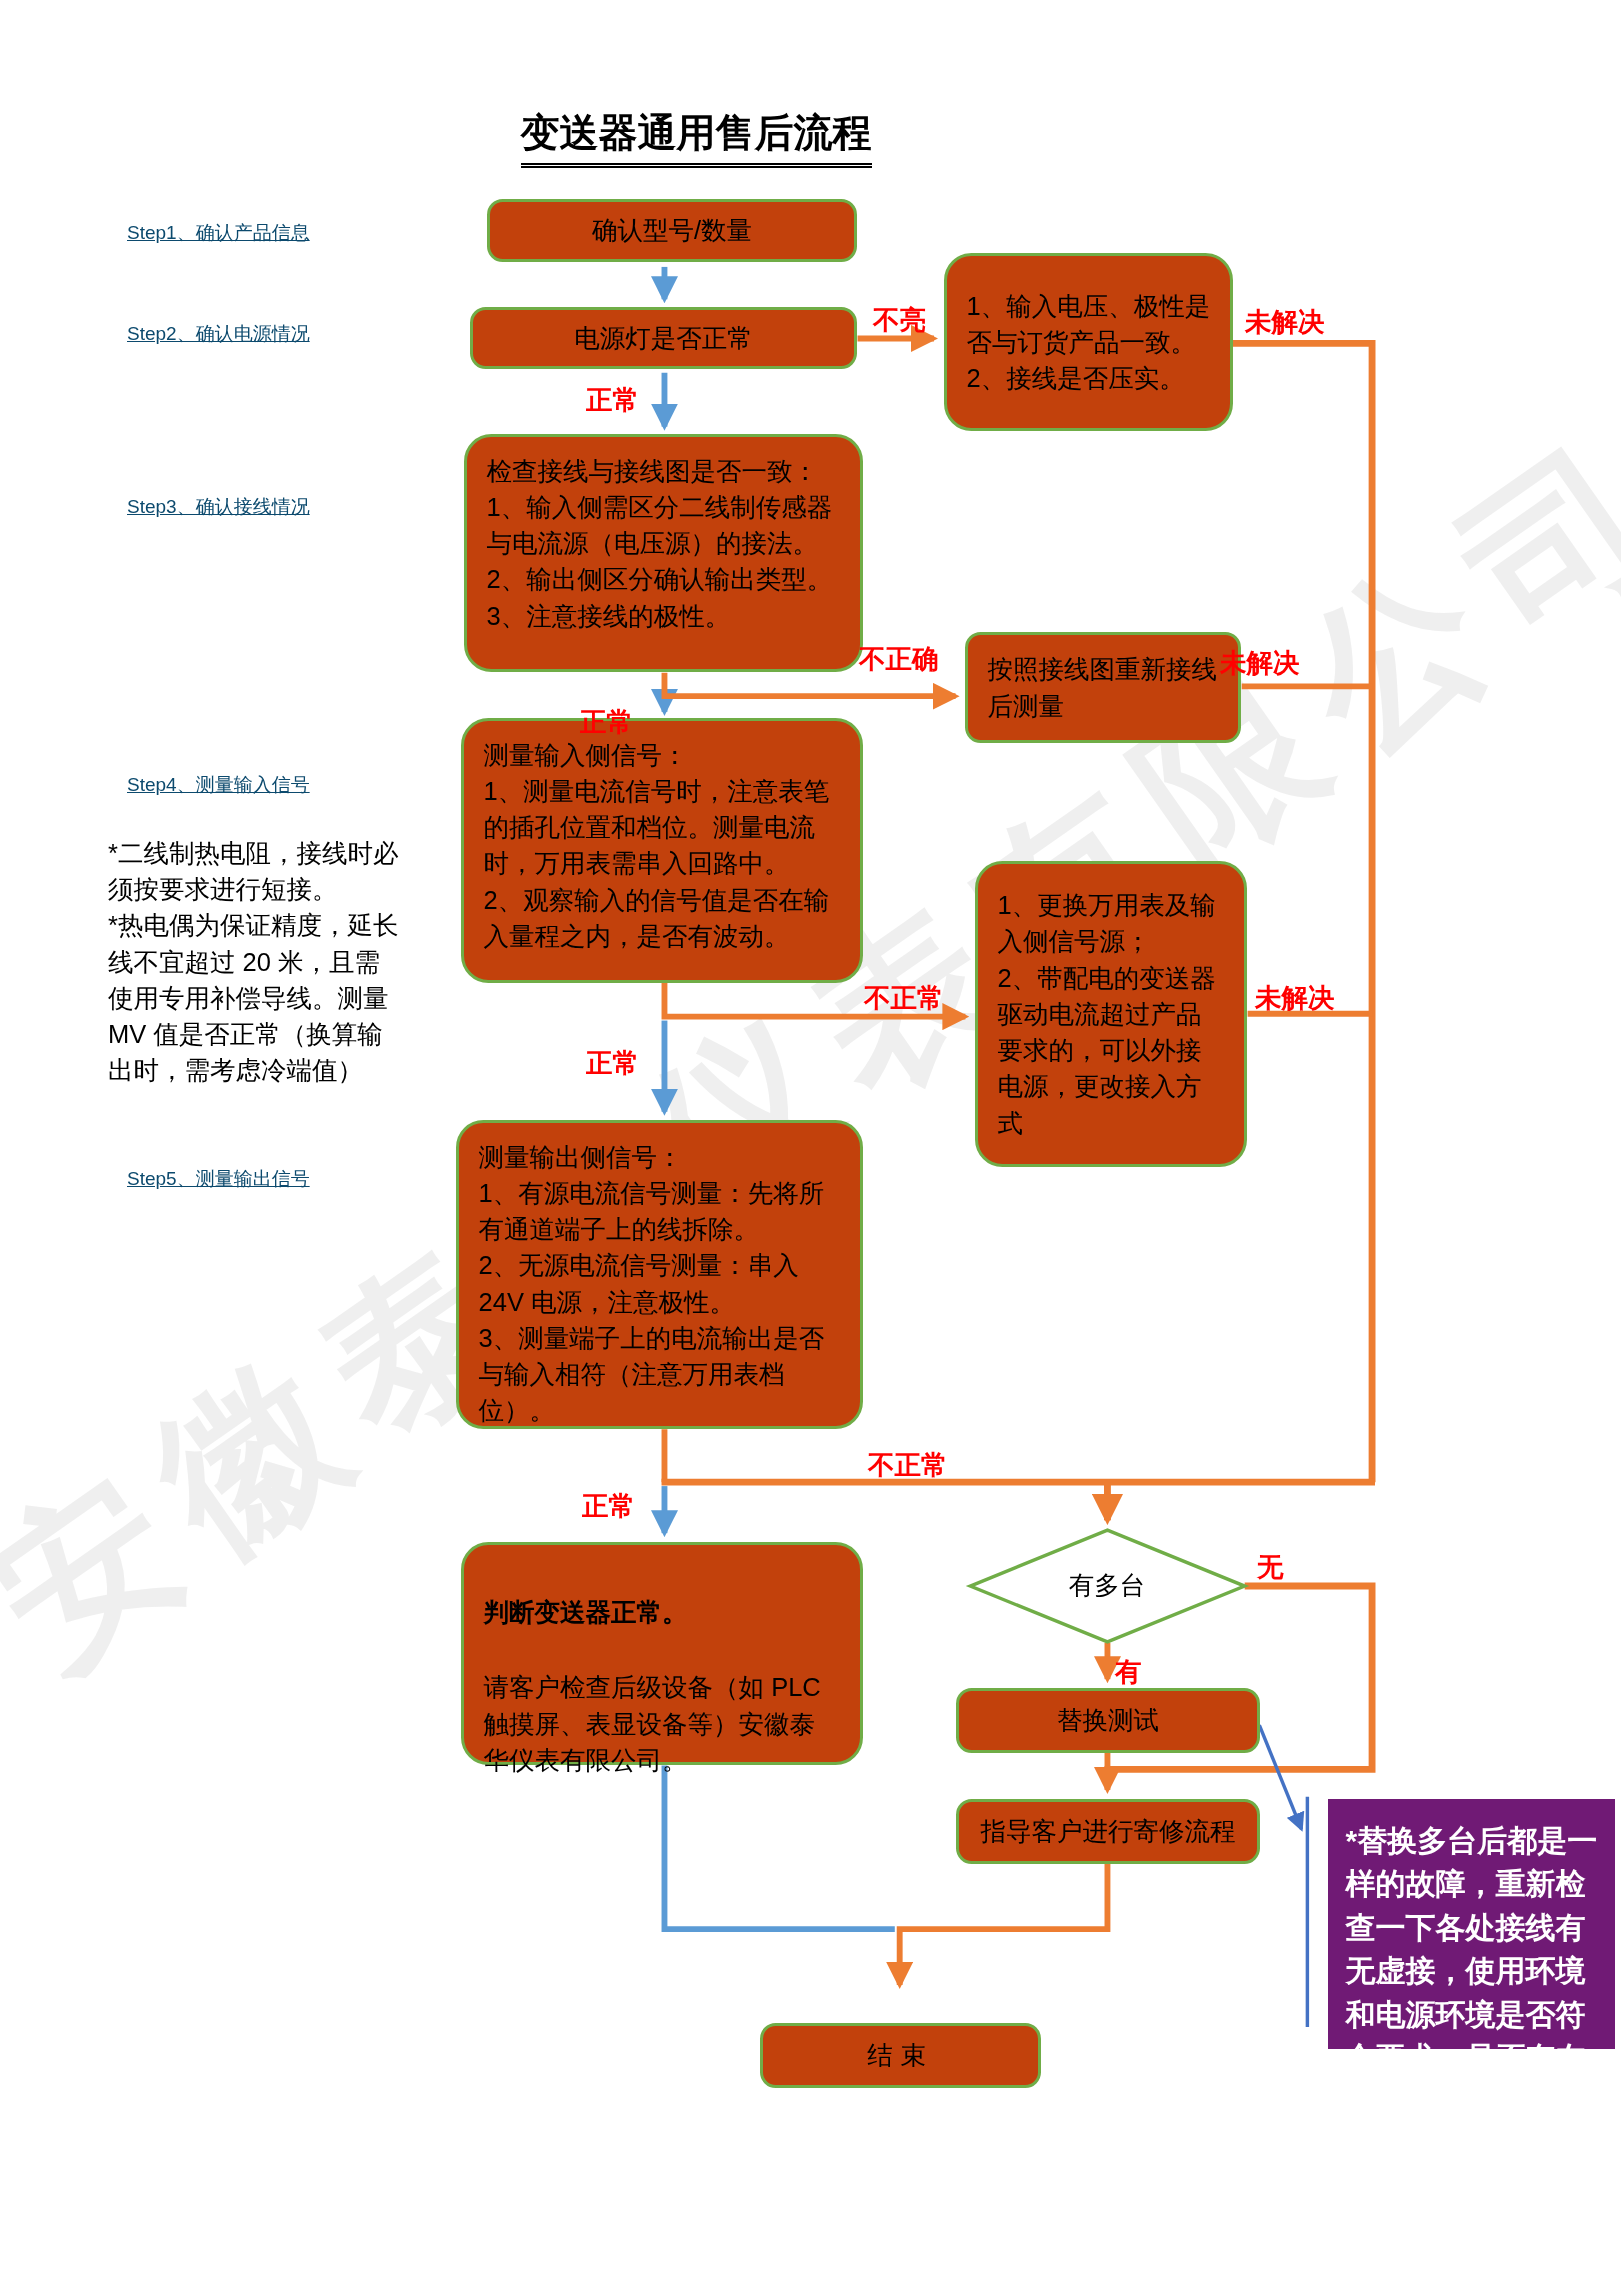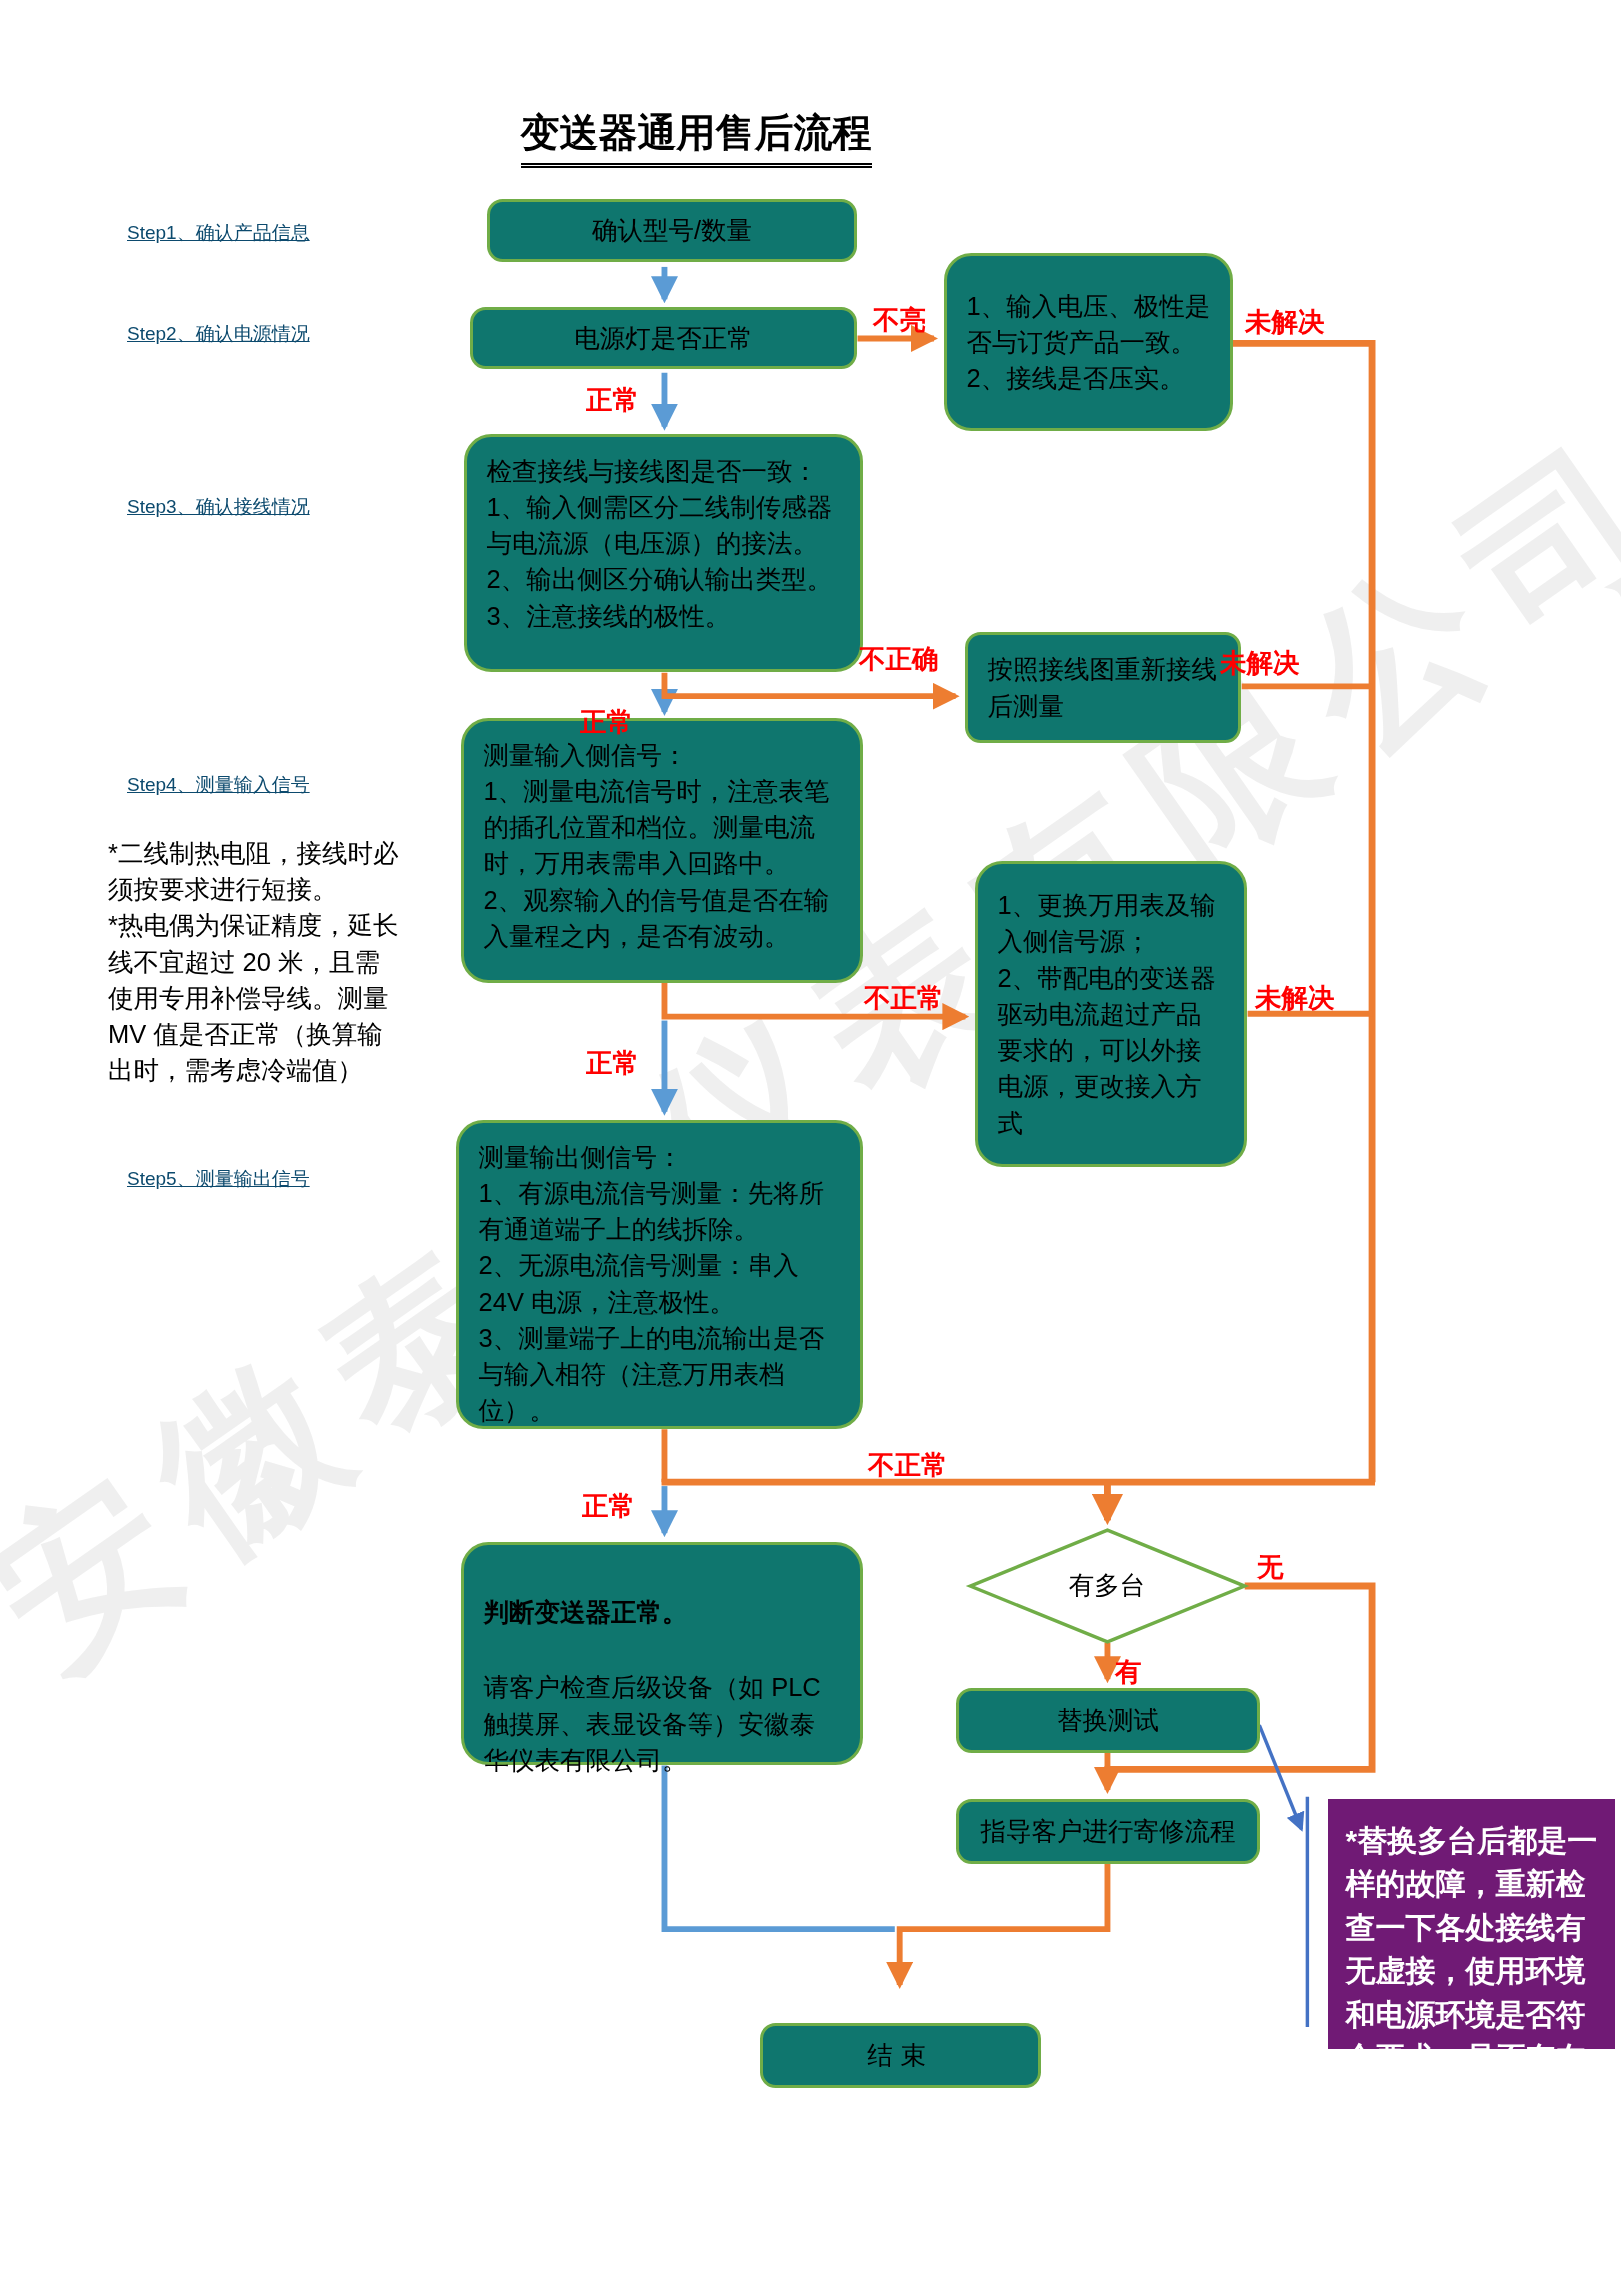--- a/index.html
+++ b/index.html
@@ -15,21 +15,21 @@
   .title-wrap{position:absolute;left:353px;top:106px;width:686px;text-align:center;z-index:3;}
   .title-wrap span{display:inline-block;font-size:39px;font-weight:bold;color:#000;
                    border-bottom:5.9px double #000;padding-bottom:3px;}
   
   .step-label{position:absolute;left:127px;width:304px;z-index:3;color:#0c4a6e;font-weight:normal;
               font-size:19px;text-decoration:underline;white-space:nowrap;}
   
   .side-note{position:absolute;left:108px;top:835px;width:296px;z-index:3;font-size:25.5px;
              line-height:1.42;color:#000;white-space:pre-line;}
   
-  .gbox{position:absolute;z-index:2;background:#0f766e;border:3.4px solid #70AD47;
+  .gbox{position:absolute;z-index:2;background:#c2410c;border:3.4px solid #70AD47;
         box-sizing:border-box;font-size:25.5px;color:#000;white-space:pre-line;line-height:1.42;}
   .gbox.center{display:flex;align-items:center;justify-content:center;text-align:center;white-space:nowrap;}
   .gbox.pad{padding:15.7px 19.6px;}
   .r16{border-radius:15.7px;} .r28{border-radius:27.4px;}
   
   .judge-title{font-weight:bold;font-family:Liberation Mono, monospace;}
   
   .diamond-text{position:absolute;left:1019px;top:1568px;width:176px;text-align:center;
                 z-index:3;font-size:25.5px;color:#000;}
   

